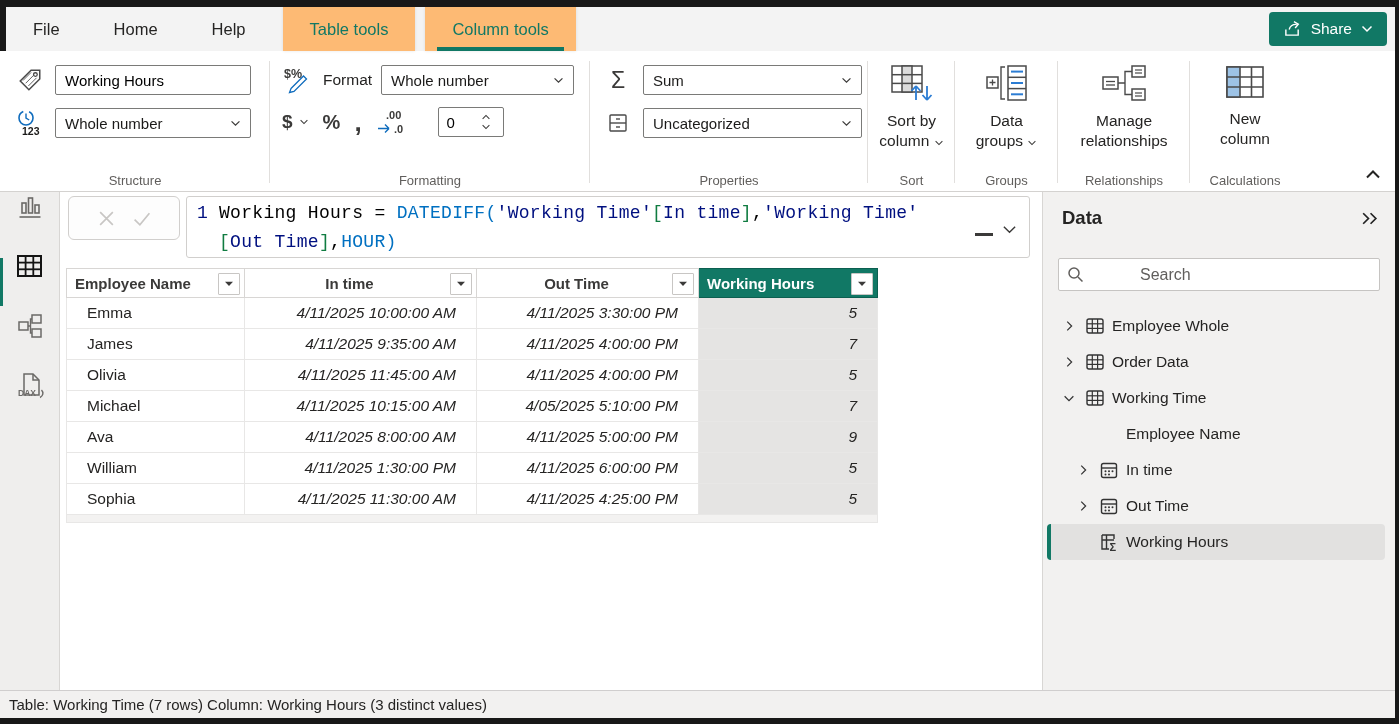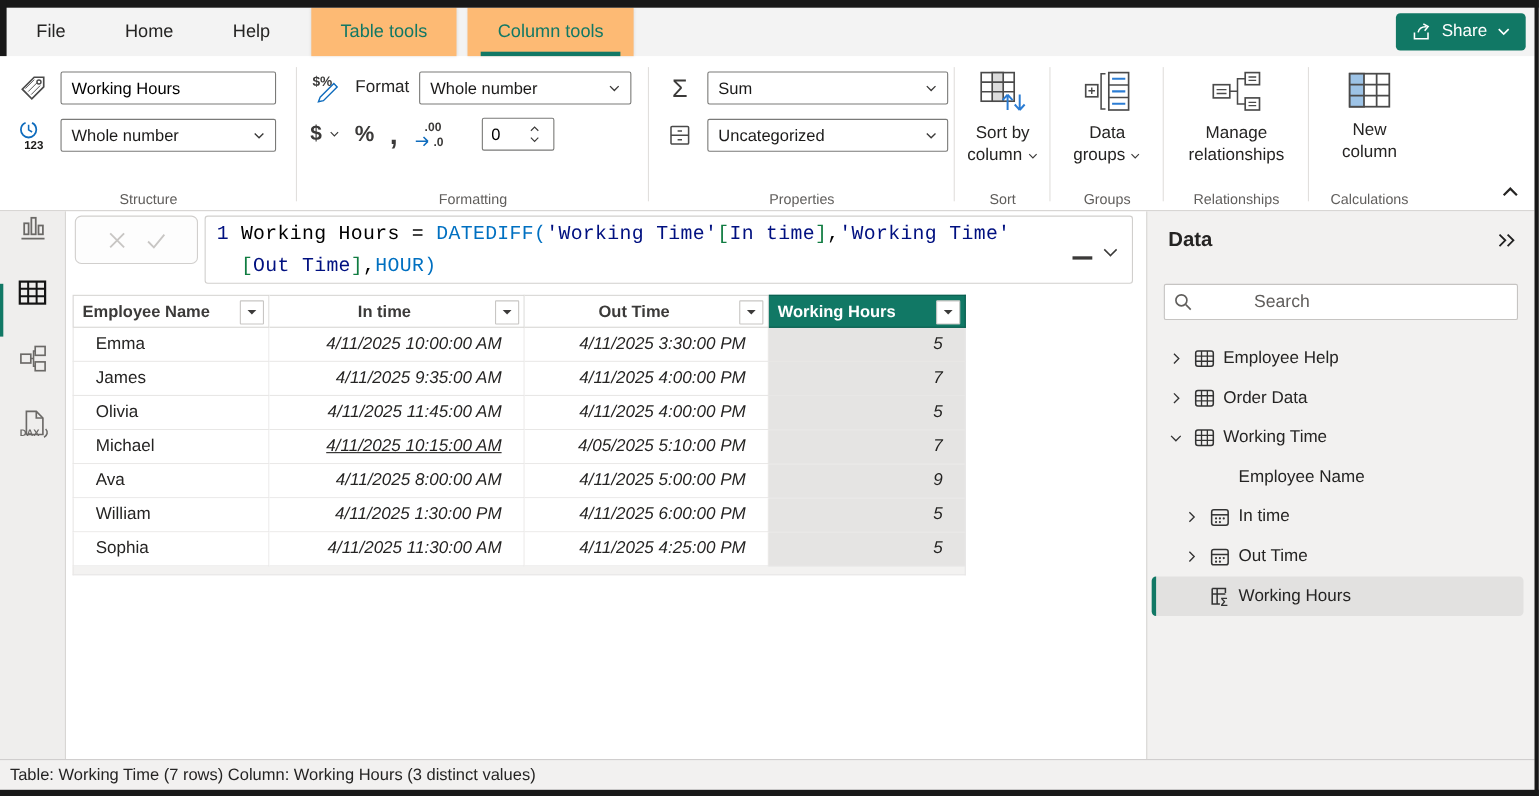--- a/index.html
+++ b/index.html
@@ -471,21 +471,21 @@
           <div class="td c-right c-italic c-sel" style="width: 179px;">7</div>
         </div>
         <div class="tr">
           <div class="td" style="width: 179px;">Olivia</div>
           <div class="td c-right c-italic" style="width: 232px;">4/11/2025 11:45:00 AM</div>
           <div class="td c-right c-italic" style="width: 222px;">4/11/2025 4:00:00 PM</div>
           <div class="td c-right c-italic c-sel" style="width: 179px;">5</div>
         </div>
         <div class="tr">
           <div class="td" style="width: 179px;">Michael</div>
-          <div class="td c-right c-italic" style="width: 232px; text-decoration: underline;">4/11/2025 10:15:00 AM</div>
+          <div class="td c-right c-italic" style="width: 232px;">4/11/2025 10:15:00 AM</div>
           <div class="td c-right c-italic" style="width: 222px;">4/05/2025 5:10:00 PM</div>
           <div class="td c-right c-italic c-sel" style="width: 179px;">7</div>
         </div>
         <div class="tr">
           <div class="td" style="width: 179px;">Ava</div>
           <div class="td c-right c-italic" style="width: 232px;">4/11/2025 8:00:00 AM</div>
           <div class="td c-right c-italic" style="width: 222px;">4/11/2025 5:00:00 PM</div>
           <div class="td c-right c-italic c-sel" style="width: 179px;">9</div>
         </div>
         <div class="tr">
@@ -530,21 +530,21 @@
         </span>
         <span class="iconslot">
           <svg width="20" height="20" viewBox="0 0 20 20">
             <rect x="2" y="3" width="16" height="14" rx="2" fill="none" stroke="#333" stroke-width="1.4"></rect>
             <line x1="2" y1="7.8" x2="18" y2="7.8" stroke="#333" stroke-width="1.2"></line>
             <line x1="2" y1="12.4" x2="18" y2="12.4" stroke="#333" stroke-width="1.2"></line>
             <line x1="7.3" y1="3" x2="7.3" y2="17" stroke="#333" stroke-width="1.2"></line>
             <line x1="12.6" y1="3" x2="12.6" y2="17" stroke="#333" stroke-width="1.2"></line>
           </svg>
         </span>
-        <span class="tree-label">Employee Help</span>
+        <span class="tree-label">Employee Whole</span>
       </div>
       <div class="tree-row lvl0">
         <span class="slot">
           <svg width="14" height="14" viewBox="0 0 16 16">
             <path d="M6 3l5 5-5 5" fill="none" stroke="#333" stroke-width="1.4"></path>
           </svg>
         </span>
         <span class="iconslot">
           <svg width="20" height="20" viewBox="0 0 20 20">
             <rect x="2" y="3" width="16" height="14" rx="2" fill="none" stroke="#333" stroke-width="1.4"></rect>

